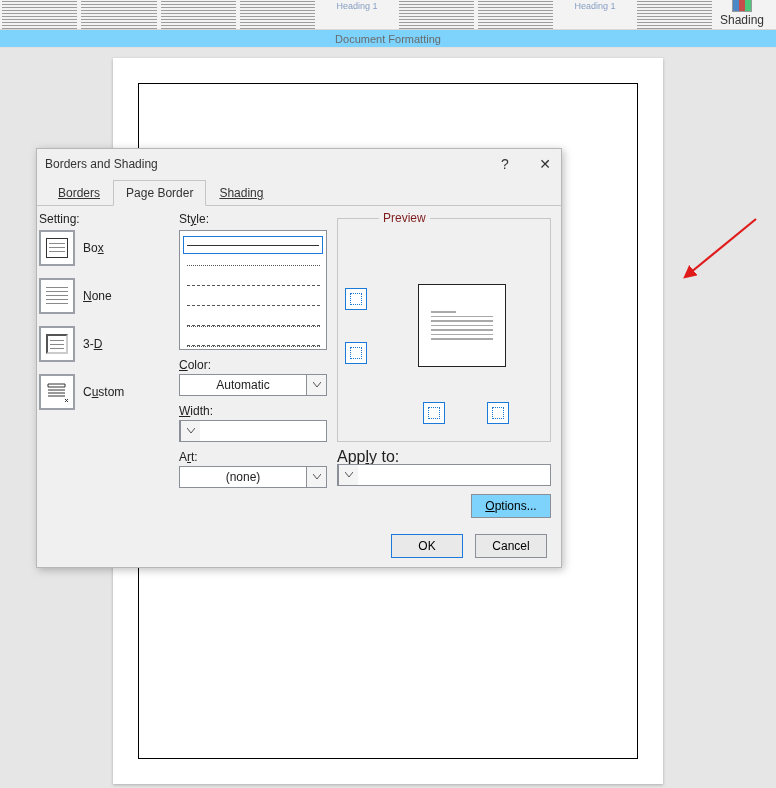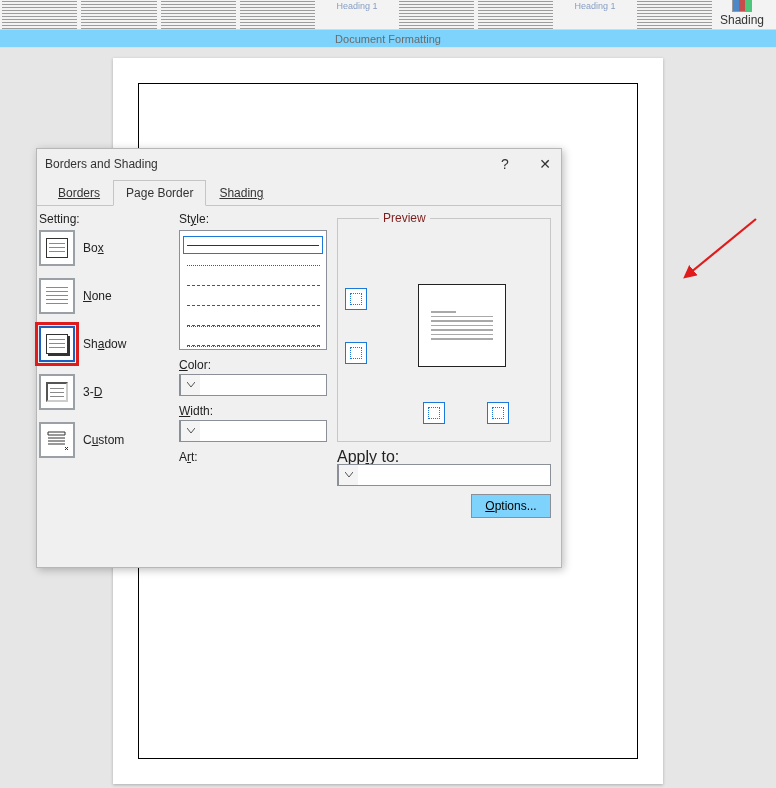--- a/index.html
+++ b/index.html
@@ -407,26 +407,20 @@
           </div>
         <span class="set-label">Bo<span class="u">x</span></span>
       </div>
       <div class="setting-item">
         <div class="set-btn">
             <div class="set-inner-none"></div>
           </div>
         <span class="set-label"><span class="u">N</span><span>one</span></span>
       </div>
       <div class="setting-item">
-        <div class="set-btn selected highlight">
-            <div class="set-inner-shadow"></div>
-          </div>
-        <span class="set-label">Sh<span class="u">a</span>dow</span>
-      </div>
-      <div class="setting-item">
         <div class="set-btn">
             <div class="set-inner-3d"></div>
           </div>
         <span class="set-label">3-<span class="u">D</span></span>
       </div>
       <div class="setting-item">
         <div class="set-btn">
           <div class="set-inner-custom">
             <svg viewBox="0 0 24 22">
                 <path d="M3 3 H20 V6 H3 Z M3 9 H20 M3 12 H20 M3 15 H20 M20 18 L23 21 M23 18 L20 21" stroke="#333" stroke-width="1" fill="none"></path>
@@ -455,37 +449,46 @@
         <div class="style-row">
             <div class="line-dashdot"></div>
           </div>
         <div class="style-row">
             <div class="line-dashdot"></div>
           </div>
       </div>
 
       <div class="sub-lbl"><span class="u">C</span>olor:</div>
       <div class="combo">
+        <div class="combo-val">Automatic</div>
         <div class="combo-arrow">
             <svg viewBox="0 0 8 6">
               <path d="M0 0 L4 5 L8 0" fill="none" stroke="#555"></path>
             </svg>
           </div>
       </div>
 
       <div class="sub-lbl"><span class="u">W</span>idth:</div>
       <div class="combo">
         <div class="combo-arrow">
             <svg viewBox="0 0 8 6">
               <path d="M0 0 L4 5 L8 0" fill="none" stroke="#555"></path>
             </svg>
           </div>
       </div>
 
       <div class="sub-lbl">A<span class="u">r</span>t:</div>
+      <div class="combo">
+        <div class="combo-val">(none)</div>
+        <div class="combo-arrow">
+            <svg viewBox="0 0 8 6">
+              <path d="M0 0 L4 5 L8 0" fill="none" stroke="#555"></path>
+            </svg>
+          </div>
+      </div>
     </div>
 
     <div class="col-preview">
       <div class="fieldset">
         <span class="fs-legend">Preview</span>
         <div class="pv-page-wrap">
           <div class="pv-page">
             <div class="pv-tl"></div>
             <div class="pv-line"></div>
               <div class="pv-line"></div>
@@ -514,13 +517,17 @@
         <div class="combo-arrow">
             <svg viewBox="0 0 8 6">
               <path d="M0 0 L4 5 L8 0" fill="none" stroke="#555"></path>
             </svg>
           </div>
       </div>
       <button class="options-btn"><span class="u">O</span><span>ptions...</span></button>
     </div>
   </div>
 
+  <div class="dlg-footer">
+    <button class="dlg-btn default">OK</button>
+    <button class="dlg-btn">Cancel</button>
+  </div>
 </div>
 
 </body></html>

